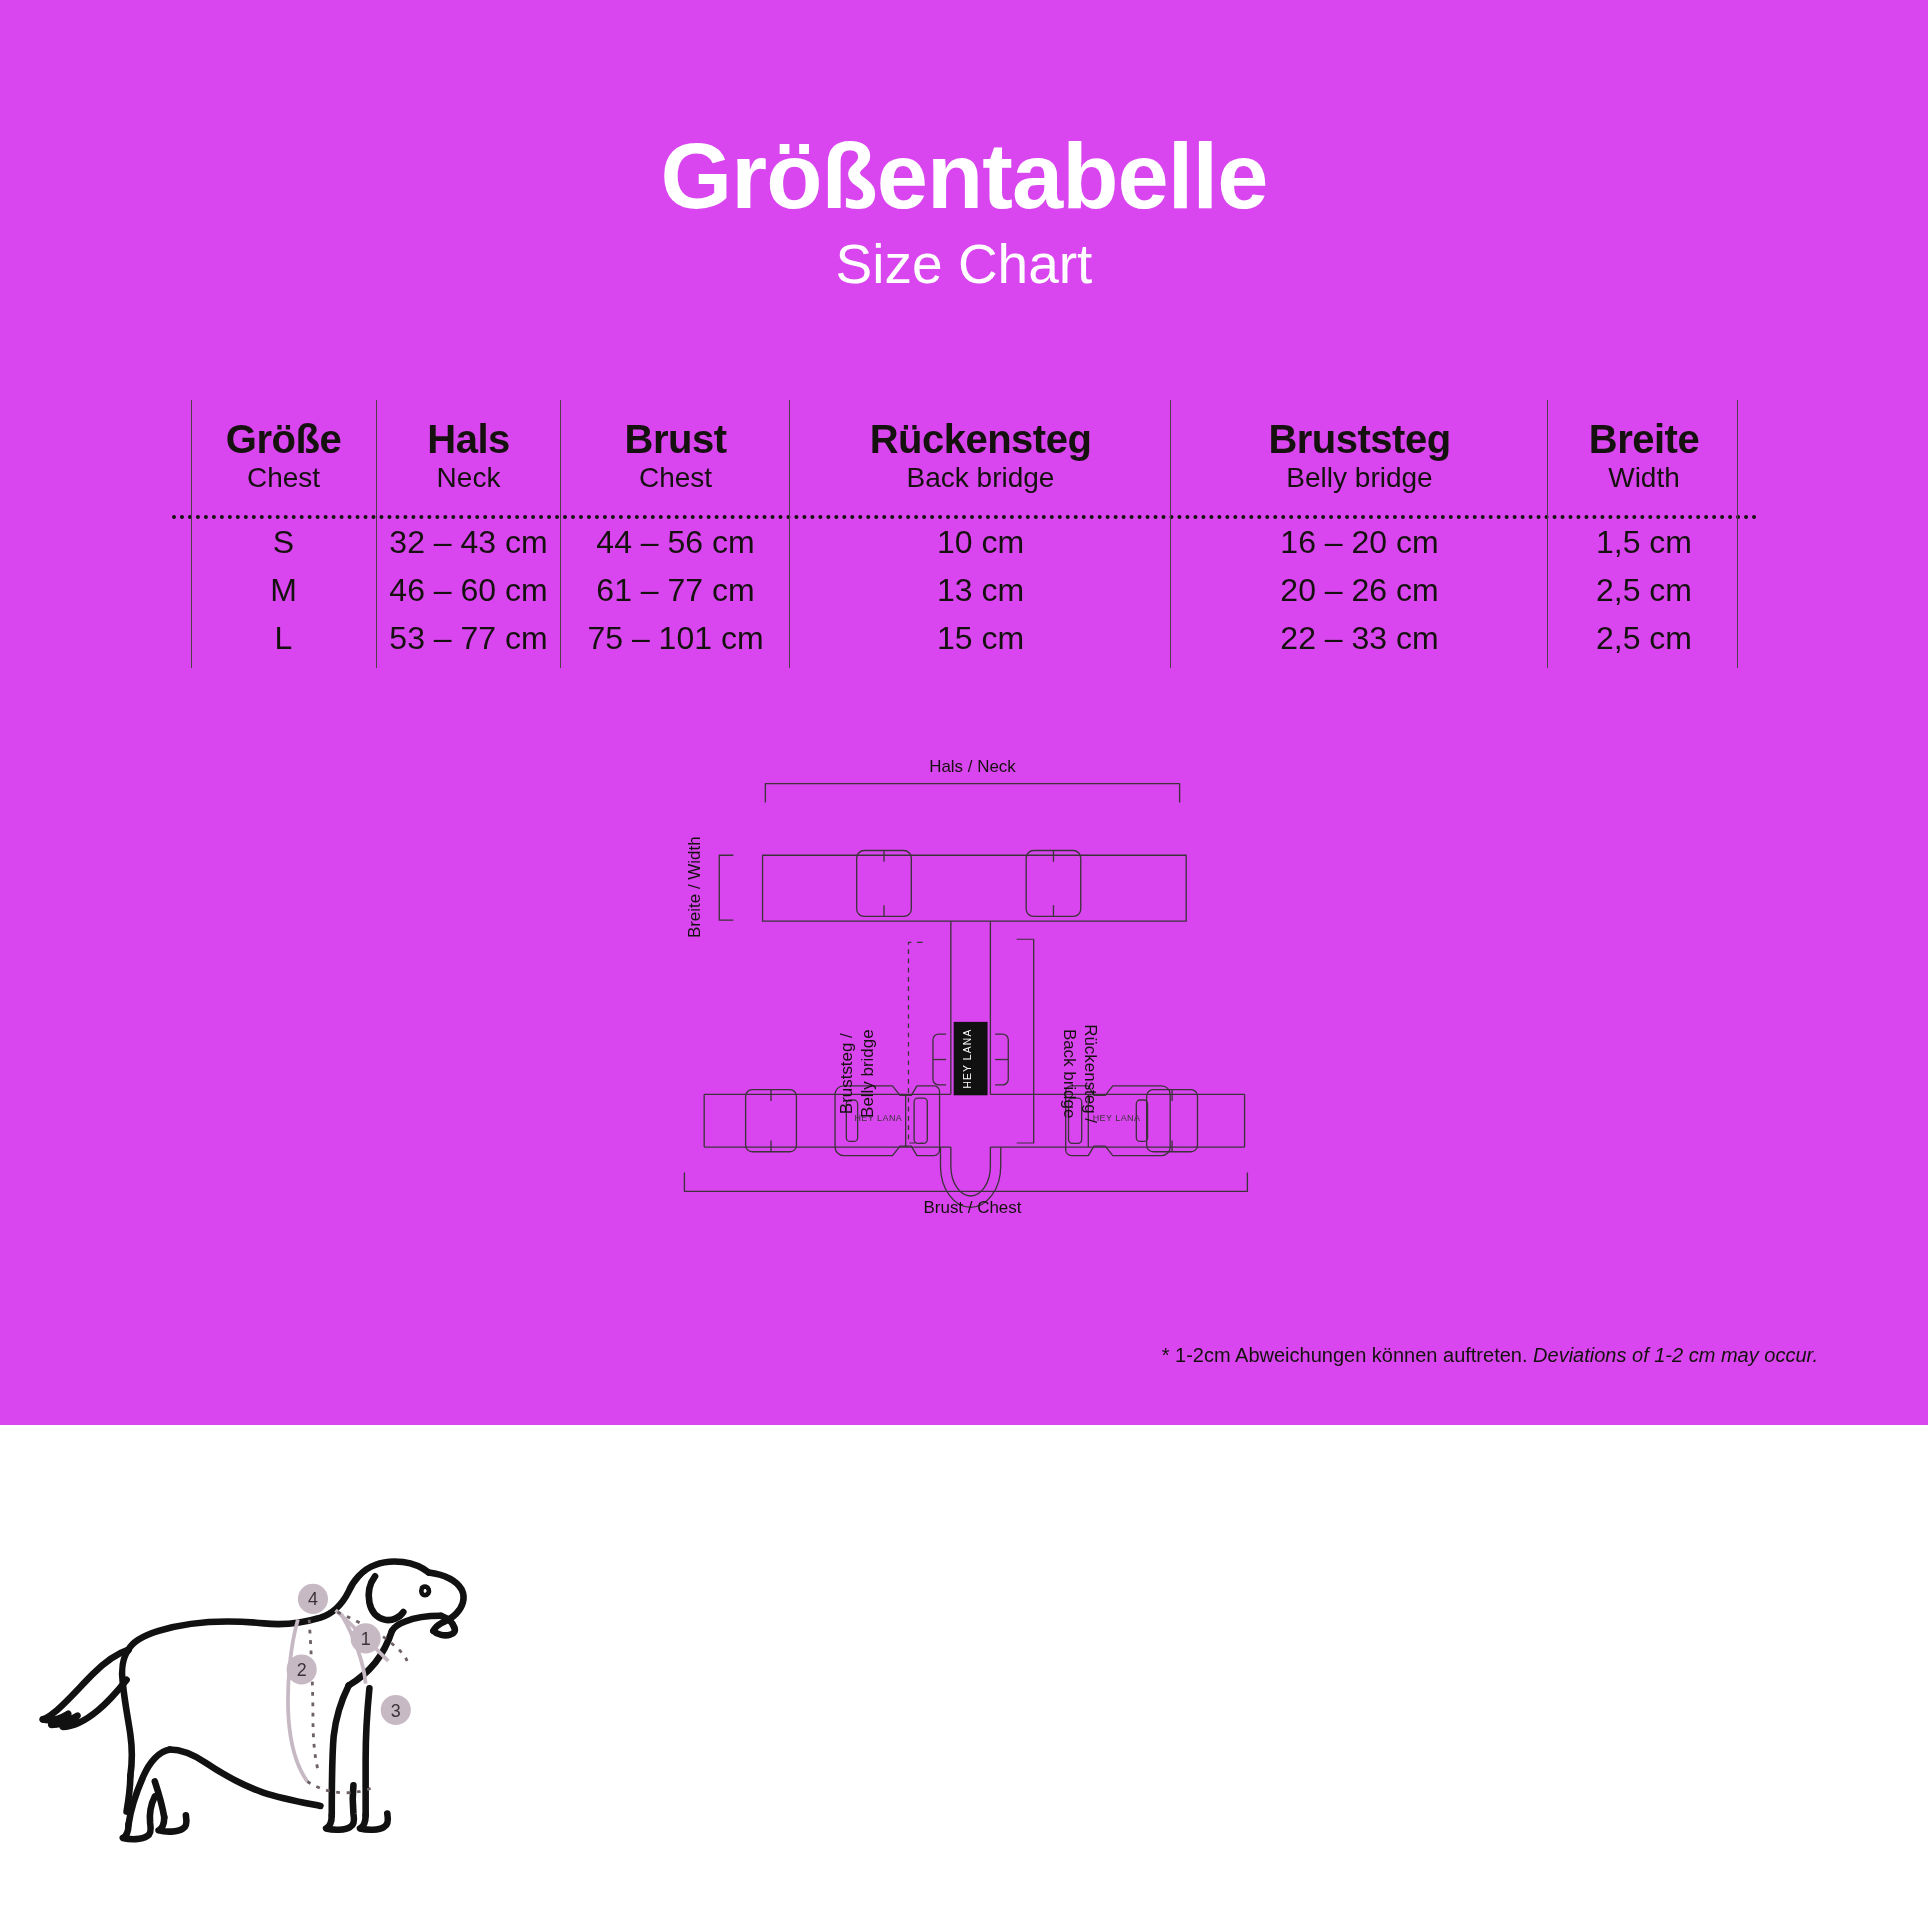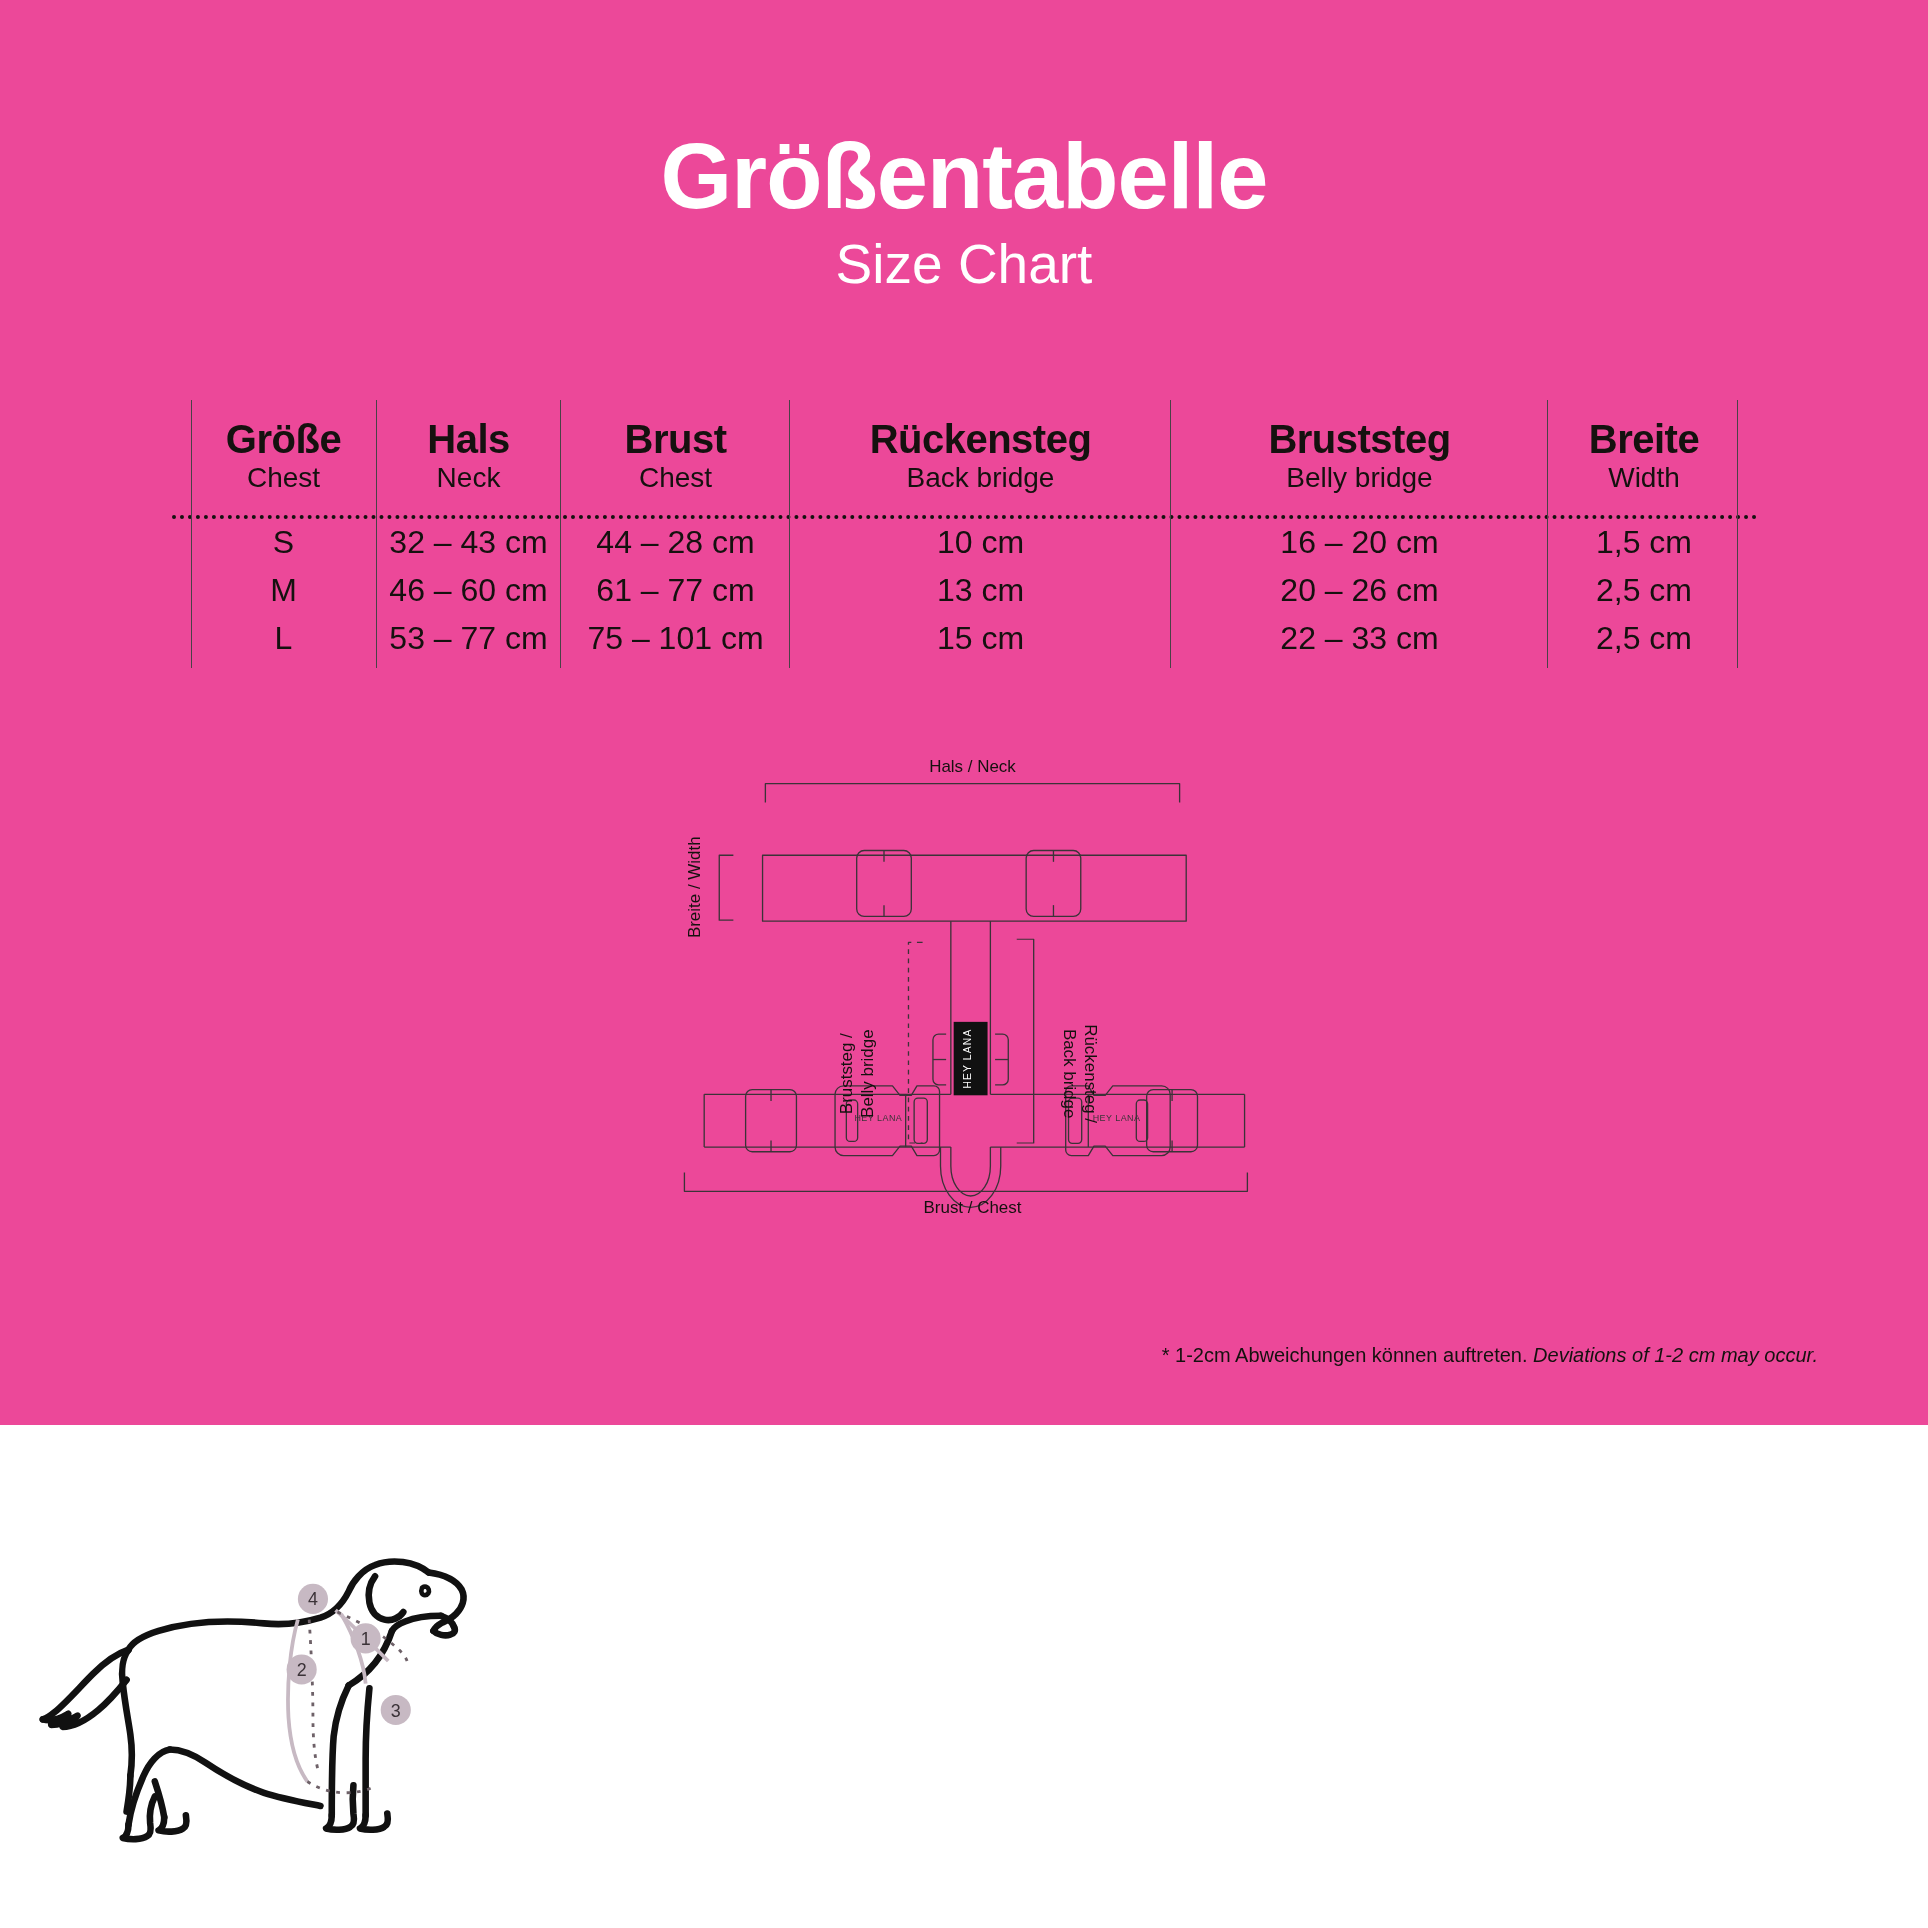--- a/index.html
+++ b/index.html
@@ -7,21 +7,21 @@
     width:1928px;height:1928px;
     background:#ffffff;
     font-family:"Liberation Sans", sans-serif;
     overflow:hidden;
     position:relative;
   }
 
   
   #top-panel{
     position:absolute;left:0;top:0;width:1928px;height:1425px;
-    background:#ec4899;
+    background:#d946ef;
   }
 
   #title-block{
     position:absolute;left:0;top:128px;width:1928px;text-align:center;
   }
   #main-title{
     color:#ffffff;
     font-size:92px;
     font-weight:bold;
     letter-spacing:-0.9px;
@@ -154,21 +154,21 @@
           <th class="col-en">Width</th>
         </tr>
       </thead>
       <tbody>
         <tr style="height:24.5px;">
           <td colspan="6" style="height:24.5px;padding:0;"></td>
         </tr>
         <tr>
           <td class="cell-val">S</td>
           <td class="cell-val">32 – 43 cm</td>
-          <td class="cell-val">44 – 28 cm</td>
+          <td class="cell-val">44 – 56 cm</td>
           <td class="cell-val">10 cm</td>
           <td class="cell-val">16 – 20 cm</td>
           <td class="cell-val">1,5 cm</td>
         </tr>
         <tr>
           <td class="cell-val">M</td>
           <td class="cell-val">46 – 60 cm</td>
           <td class="cell-val">61 – 77 cm</td>
           <td class="cell-val">13 cm</td>
           <td class="cell-val">20 – 26 cm</td>

